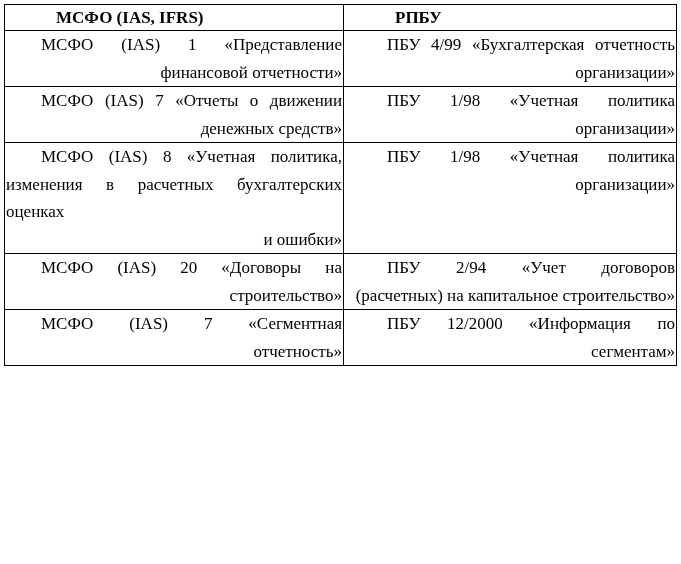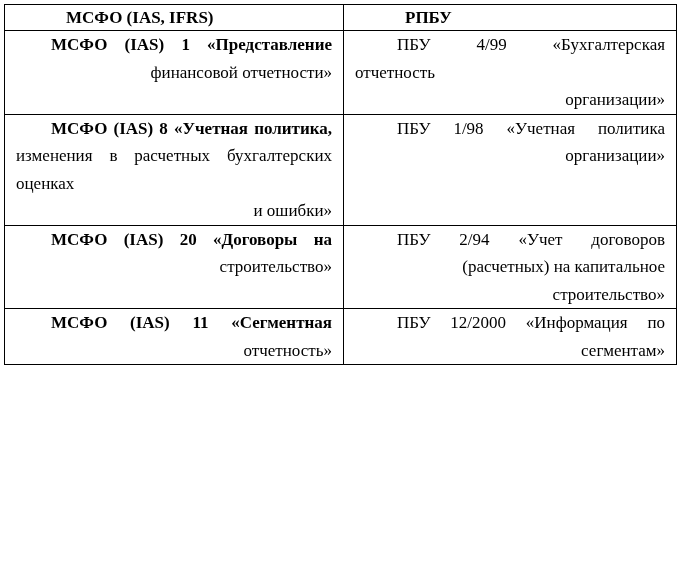--- a/index.html
+++ b/index.html
@@ -22,21 +22,21 @@
     top: 4px;
     width: 672px;
     border-collapse: collapse;
     table-layout: fixed;
   }
   col.c-ifrs { width: 339px; }
   col.c-rsbu { width: 333px; }
   th, td {
     border: 1px solid #000000;
     vertical-align: top;
-    padding: 0 11px;
+    padding: 0 1px;
     font-size: 17px;
     font-weight: normal;
     overflow: hidden;
   }
   
   thead .line {
     line-height: 25px;
     font-weight: bold;
     text-align: left;
     text-indent: 50px;
@@ -44,21 +44,21 @@
   }
   
   tbody .line {
     line-height: 27.5px;
     text-align: right;
   }
   tbody .line.just {
     text-align: justify;
     text-align-last: justify;
   }
-  tbody td:first-child .line.first { text-indent: 35px; font-weight: bold; }
+  tbody td:first-child .line.first { text-indent: 35px; }
   tbody td:last-child  .line.first { text-indent: 42px; }
 </style>
 </head>
 <body>
 
 <div class="page">
   <table class="cmp">
     <colgroup>
       <col class="c-ifrs">
       <col class="c-rsbu">
@@ -79,20 +79,30 @@
             <div class="line first just">МСФО (IAS) 1 «Представление</div>
             <div class="line">финансовой отчетности»</div>
           </td>
           <td>
             <div class="line first just">ПБУ 4/99 «Бухгалтерская отчетность</div>
             <div class="line">организации»</div>
           </td>
         </tr>
         <tr>
           <td>
+            <div class="line first just">МСФО (IAS) 7 «Отчеты о движении</div>
+            <div class="line">денежных средств»</div>
+          </td>
+          <td>
+            <div class="line first just">ПБУ 1/98 «Учетная политика</div>
+            <div class="line">организации»</div>
+          </td>
+        </tr>
+        <tr>
+          <td>
             <div class="line first just">МСФО (IAS) 8 «Учетная политика,</div>
             <div class="line just">изменения в расчетных бухгалтерских оценках</div>
             <div class="line">и ошибки»</div>
           </td>
           <td>
             <div class="line first just">ПБУ 1/98 «Учетная политика</div>
             <div class="line">организации»</div>
           </td>
         </tr>
         <tr>
@@ -100,21 +110,21 @@
             <div class="line first just">МСФО (IAS) 20 «Договоры на</div>
             <div class="line">строительство»</div>
           </td>
           <td>
             <div class="line first just">ПБУ 2/94 «Учет договоров</div>
             <div class="line">(расчетных) на капитальное строительство»</div>
           </td>
         </tr>
         <tr>
           <td>
-            <div class="line first just">МСФО (IAS) 11 «Сегментная</div>
+            <div class="line first just">МСФО (IAS) 7 «Сегментная</div>
             <div class="line">отчетность»</div>
           </td>
           <td>
             <div class="line first just">ПБУ 12/2000 «Информация по</div>
             <div class="line">сегментам»</div>
           </td>
         </tr>
       </tbody>
   </table>
 </div>

